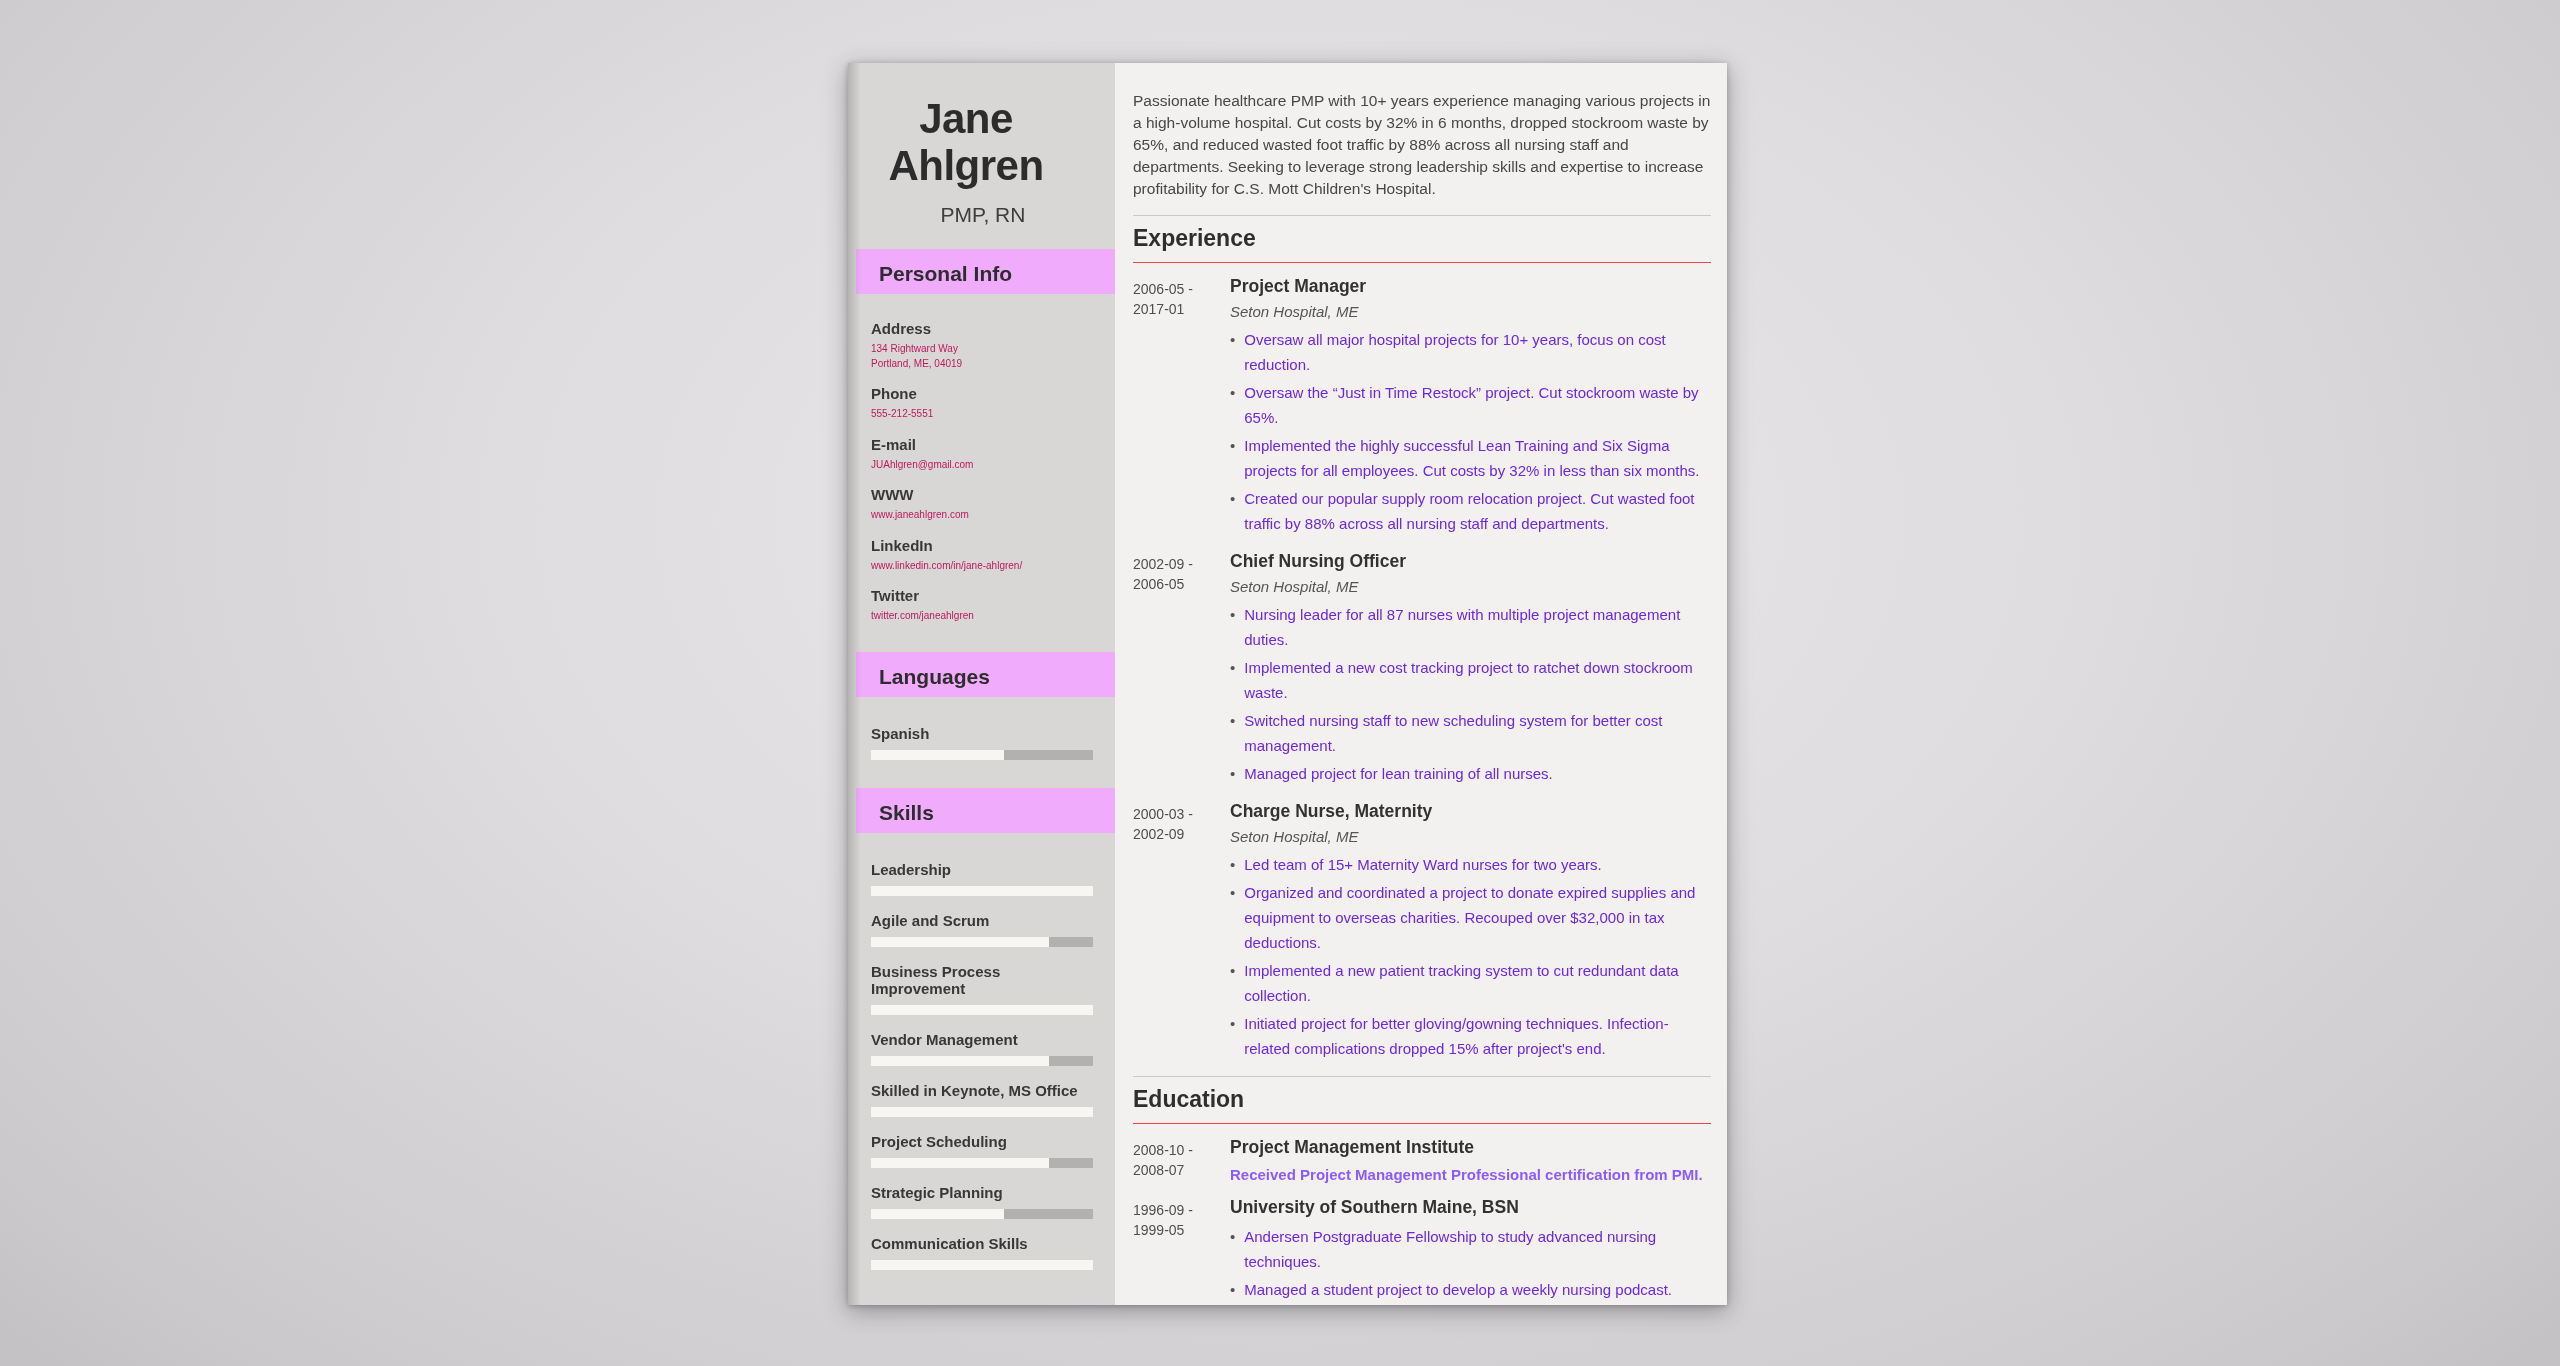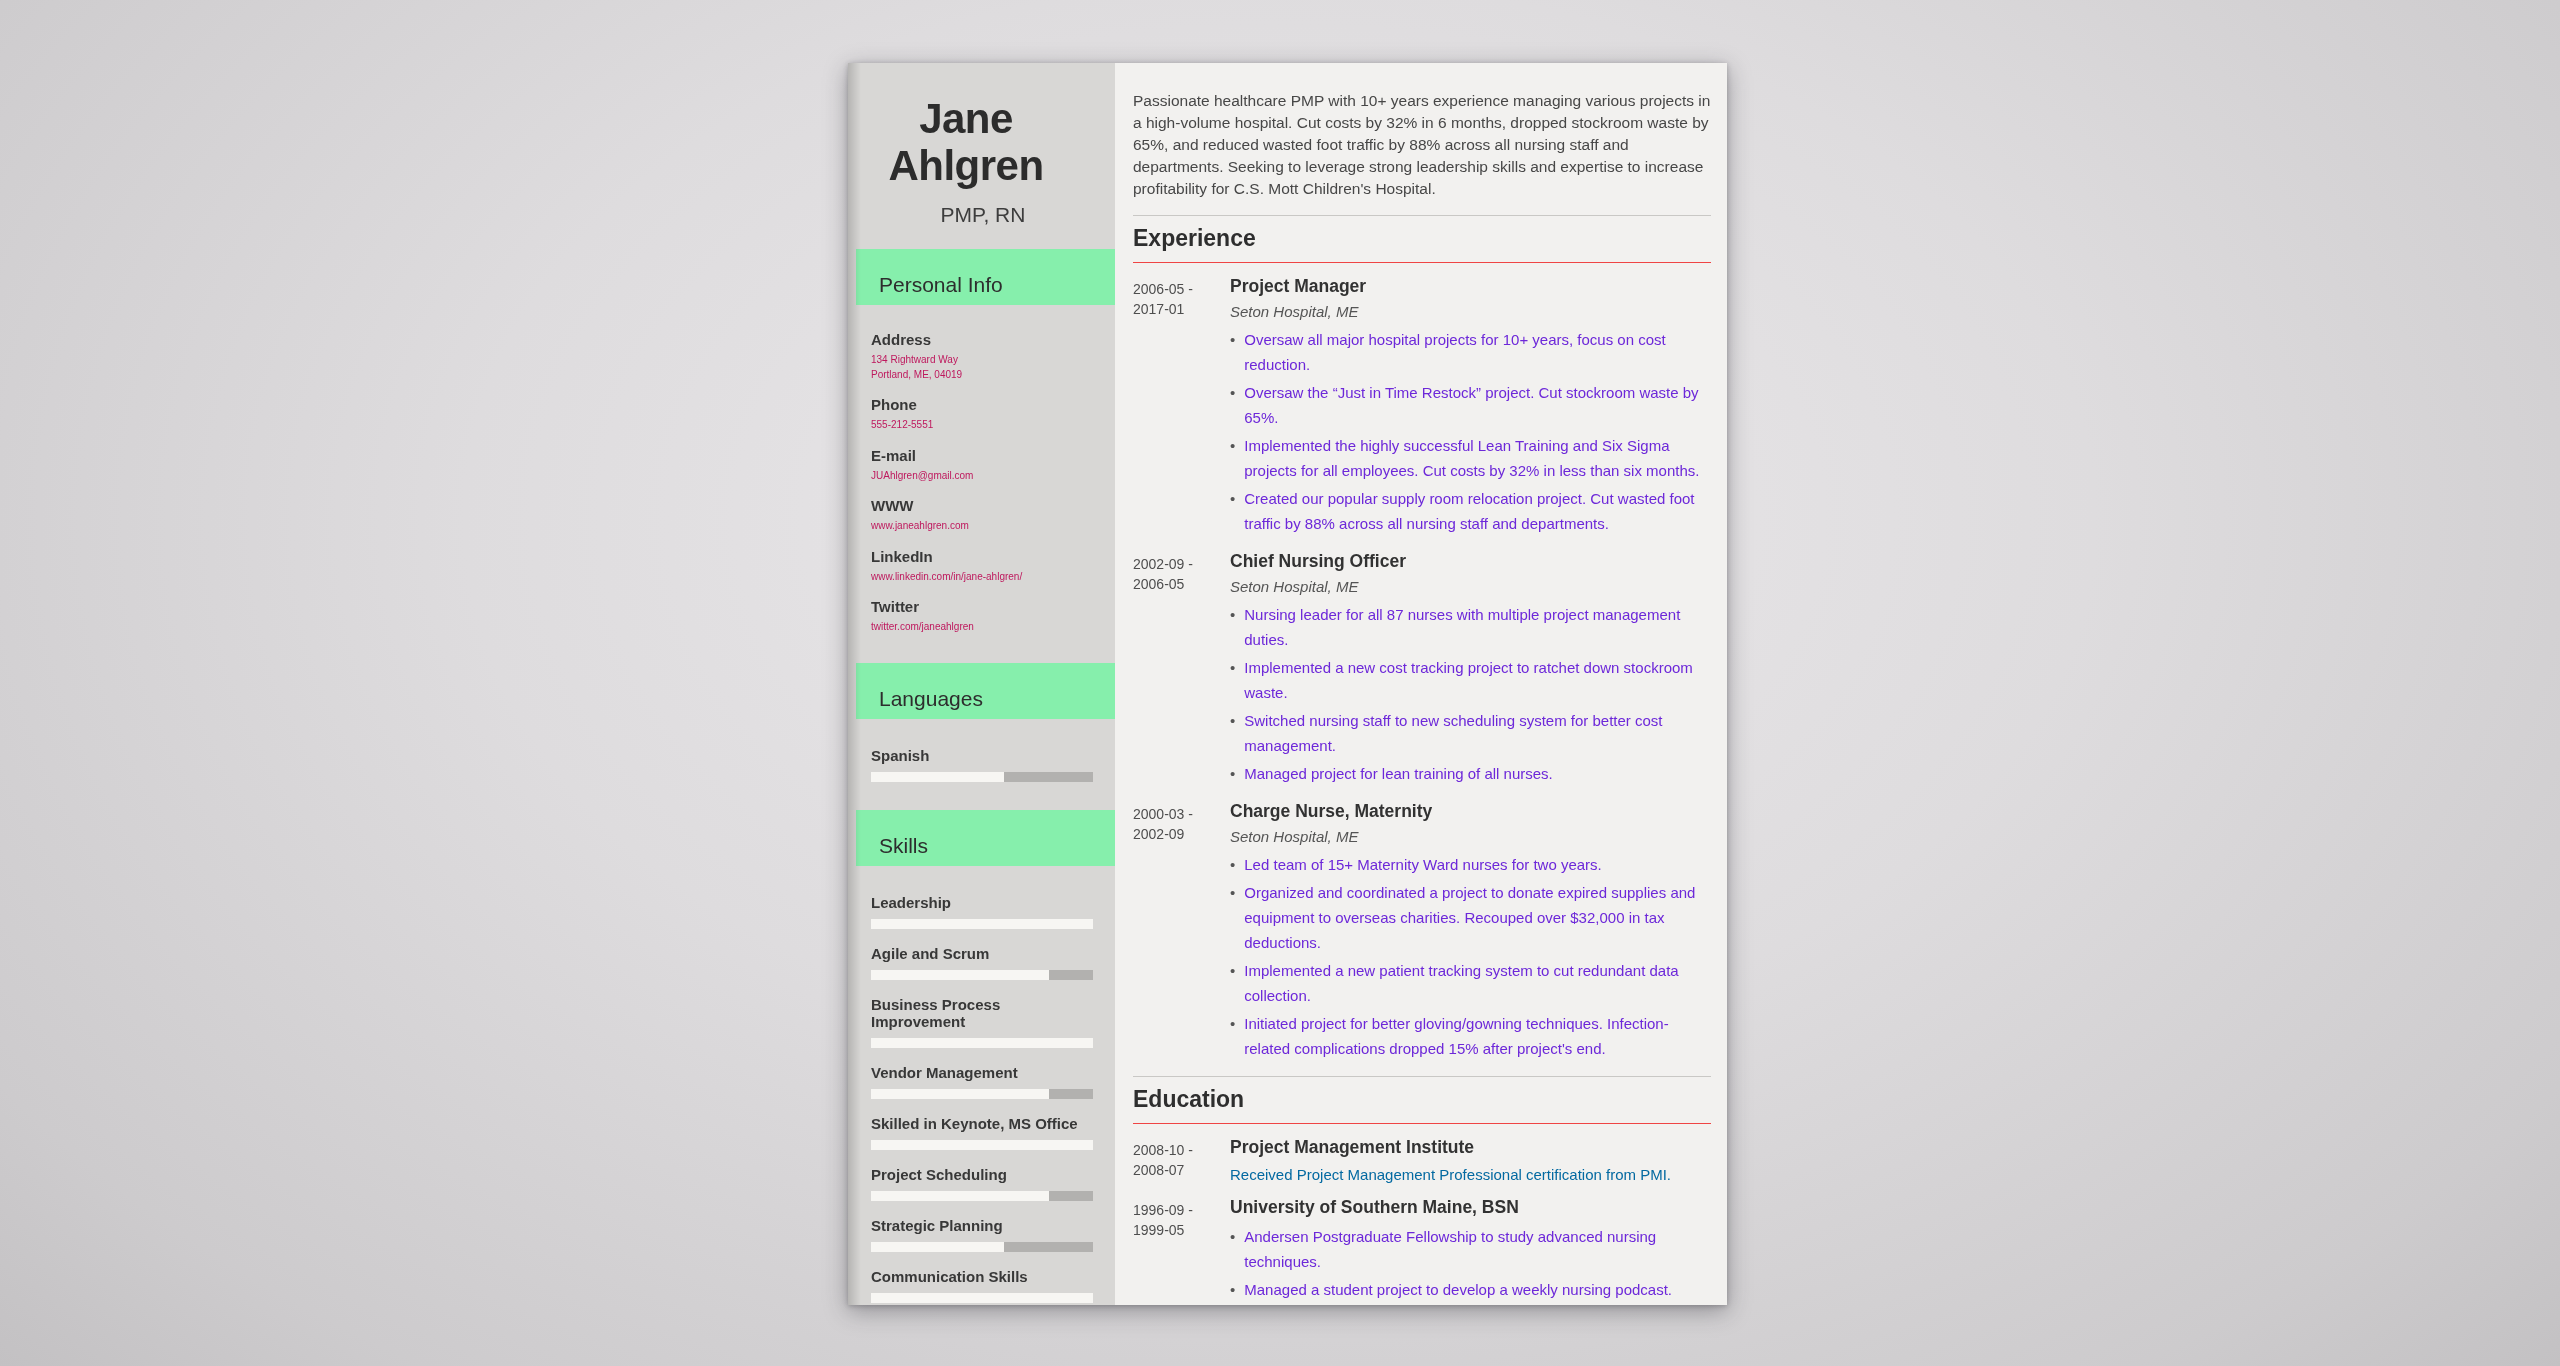--- a/index.html
+++ b/index.html
@@ -20,22 +20,22 @@
   }
   
   .sidebar { width:267px; flex:none; background:#d8d7d5; padding-top:14px; position:relative; }
   .name-block { padding:18px 20px 0 23px;text-align:center; }
   .person-name {
     font-size:42px; font-weight:bold; color:#2c2c2c; line-height:1.12;
     letter-spacing:-0.5px; width:190px;
   }
   .person-title { font-size:21px; color:#3d3d3d; margin-top:14px; }
   .band {
-    background:#86efac; color:#2d2d2d; font-weight:normal; font-size:21px;
-    padding:24px 10px 8px 23px; margin:22px 0 0 8px;
+    background:#f0abfc; color:#2d2d2d; font-weight:bold; font-size:21px;
+    padding:13px 10px 8px 23px; margin:22px 0 0 8px;
   }
   .side-group { padding:4px 22px 6px 23px;margin-top:8px; }
   .pi-item { margin-top:14px; }
   .pi-label { font-weight:bold; font-size:15px; color:#383838; margin-bottom:5px; }
   .pi-line { font-size:10px; color:#be185d; line-height:1.45; }
   .meter-item { margin-top:16px; }
   .meter-name { font-weight:bold; font-size:15px; color:#383838; }
   .meter-track { margin-top:8px; height:10px; width:100%; background:#b2b1af; }
   .meter-fill { height:100%; background:#f7f6f3; }
   
@@ -44,21 +44,21 @@
   .sec-head {
     font-size:23px; font-weight:bold; color:#2e2e2e;
     border-top:1px solid #c9c8c5; border-bottom:1px solid #ef4444;
     padding:9px 0 10px 0; margin-bottom:13px;
   }
   .entry { display:flex; margin-bottom:12px; }
   .dates { width:97px; flex:none; font-size:14px; color:#4e4e4e; line-height:20px; padding-top:3px; }
   .entry-body { flex:1; padding-right:2px; }
   .entry-title { font-size:17.5px; font-weight:bold; color:#323232; margin-bottom:6px; }
   .entry-sub { font-style:italic; font-size:15px; color:#555; margin-bottom:7px; }
-  .entry-desc { font-size:15px; color:#0369a1; line-height:21px; }
+  .entry-desc { font-size:15px; color:#8b5cf6; line-height:21px;font-weight:bold; }
   .bullet { display:flex; font-size:15px; line-height:25px; color:#6d28d9; margin-bottom:3px; }
   .dot { flex:none; }
   .dot::before { content:"\2022"; margin-right:9px; color:#555; }
   .cert-item { margin:4px 0 14px 97px; font-weight:bold; font-size:15px; color:#3c3c3c; }
 </style>
 </head>
 <body>
 
 <div class="sheet">
   <div class="left-edge-shade"></div>

